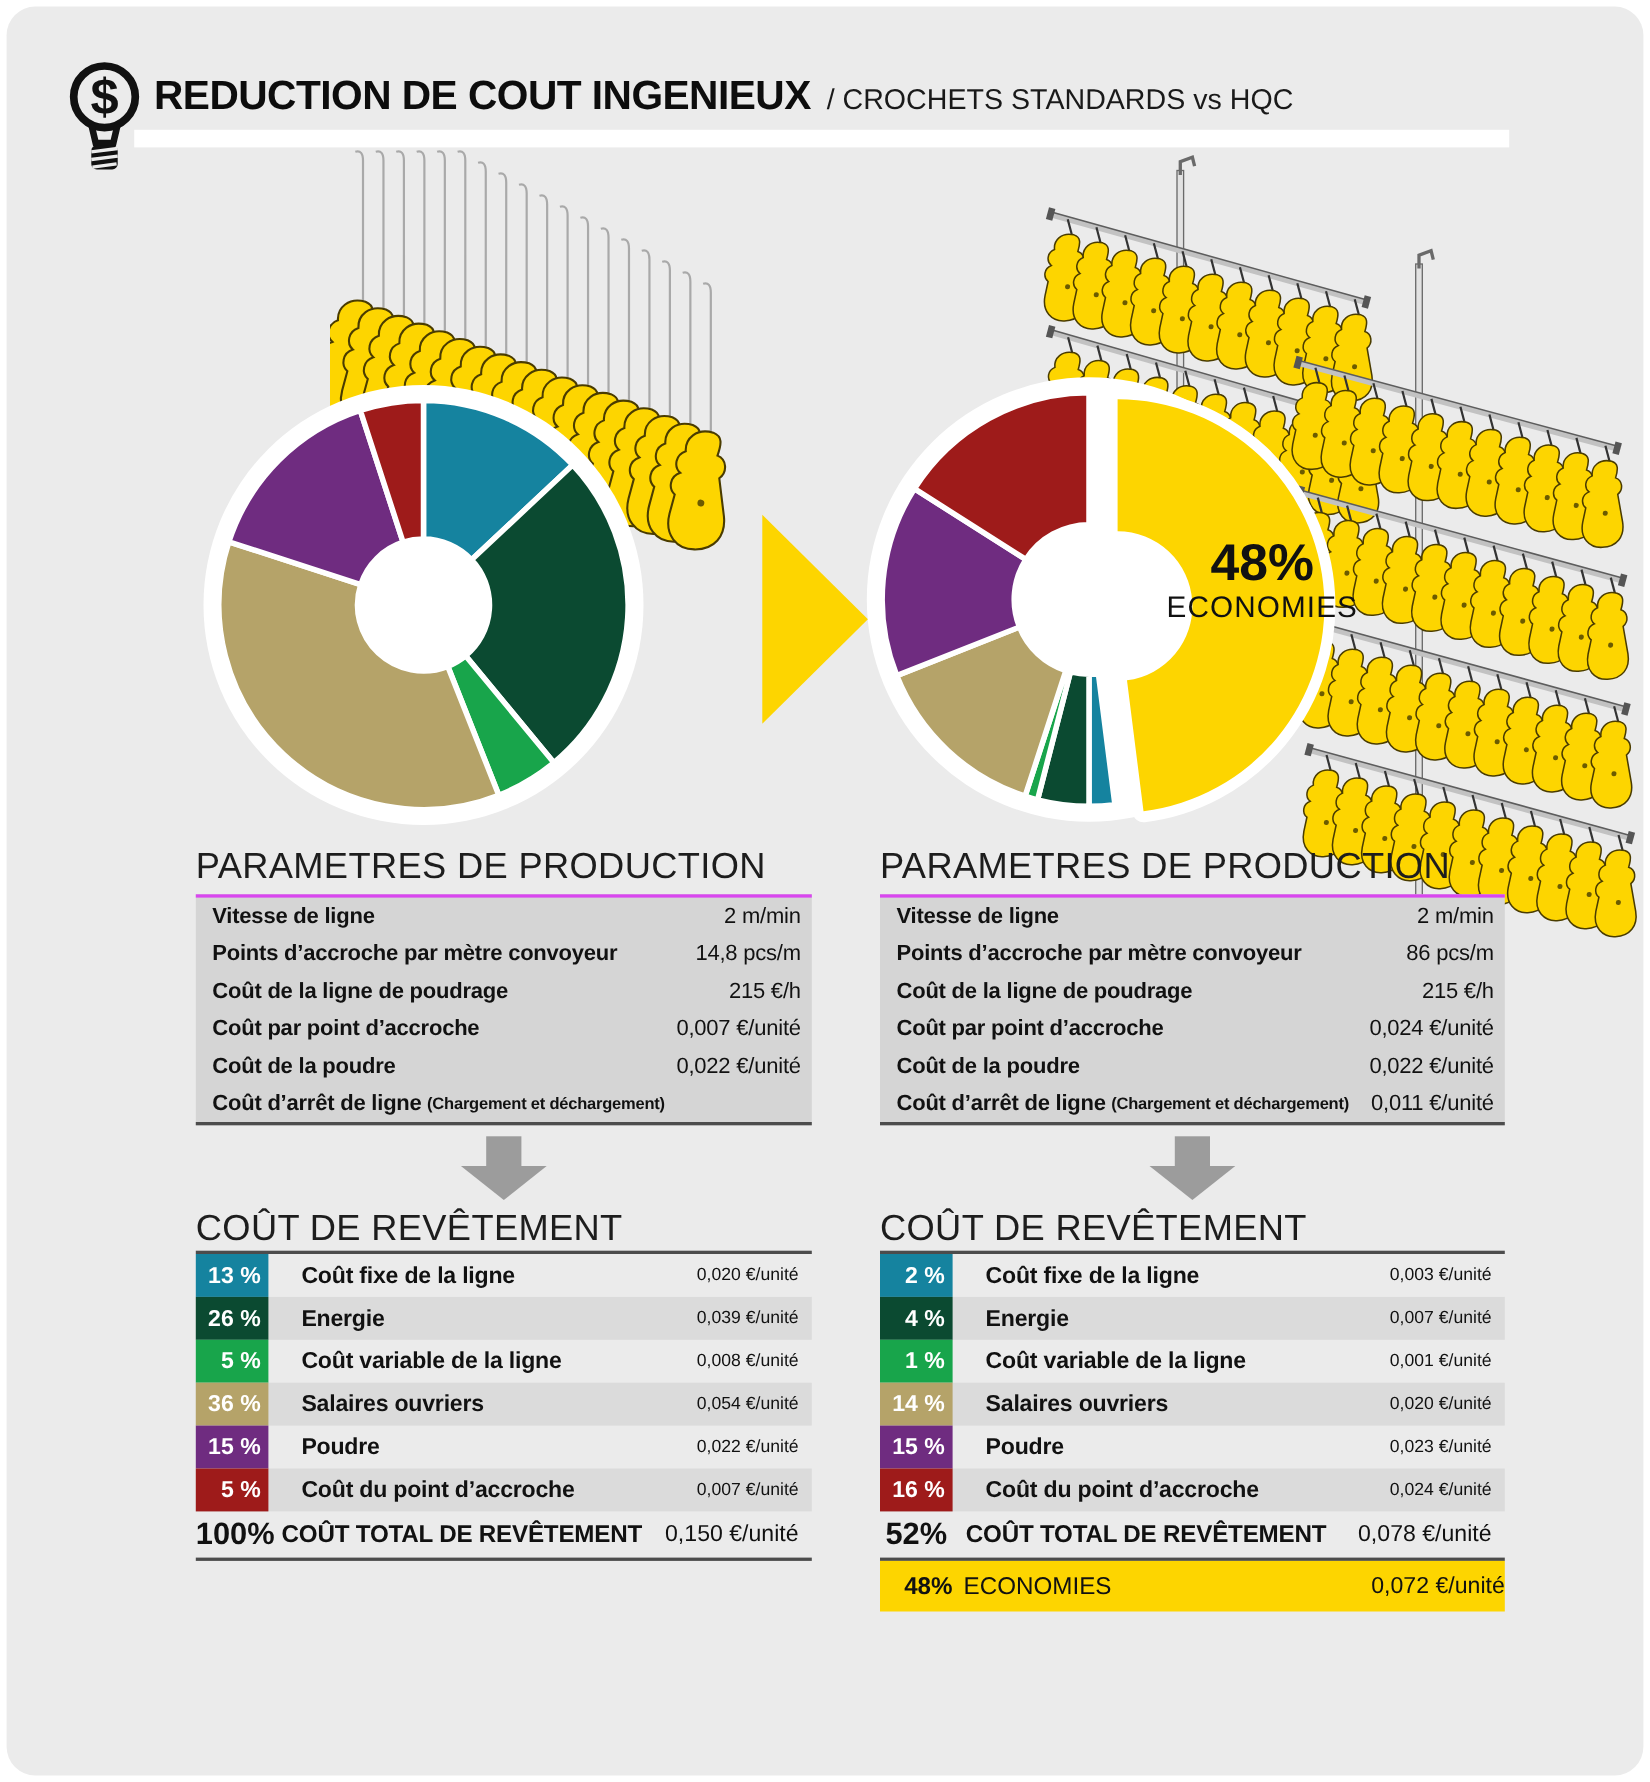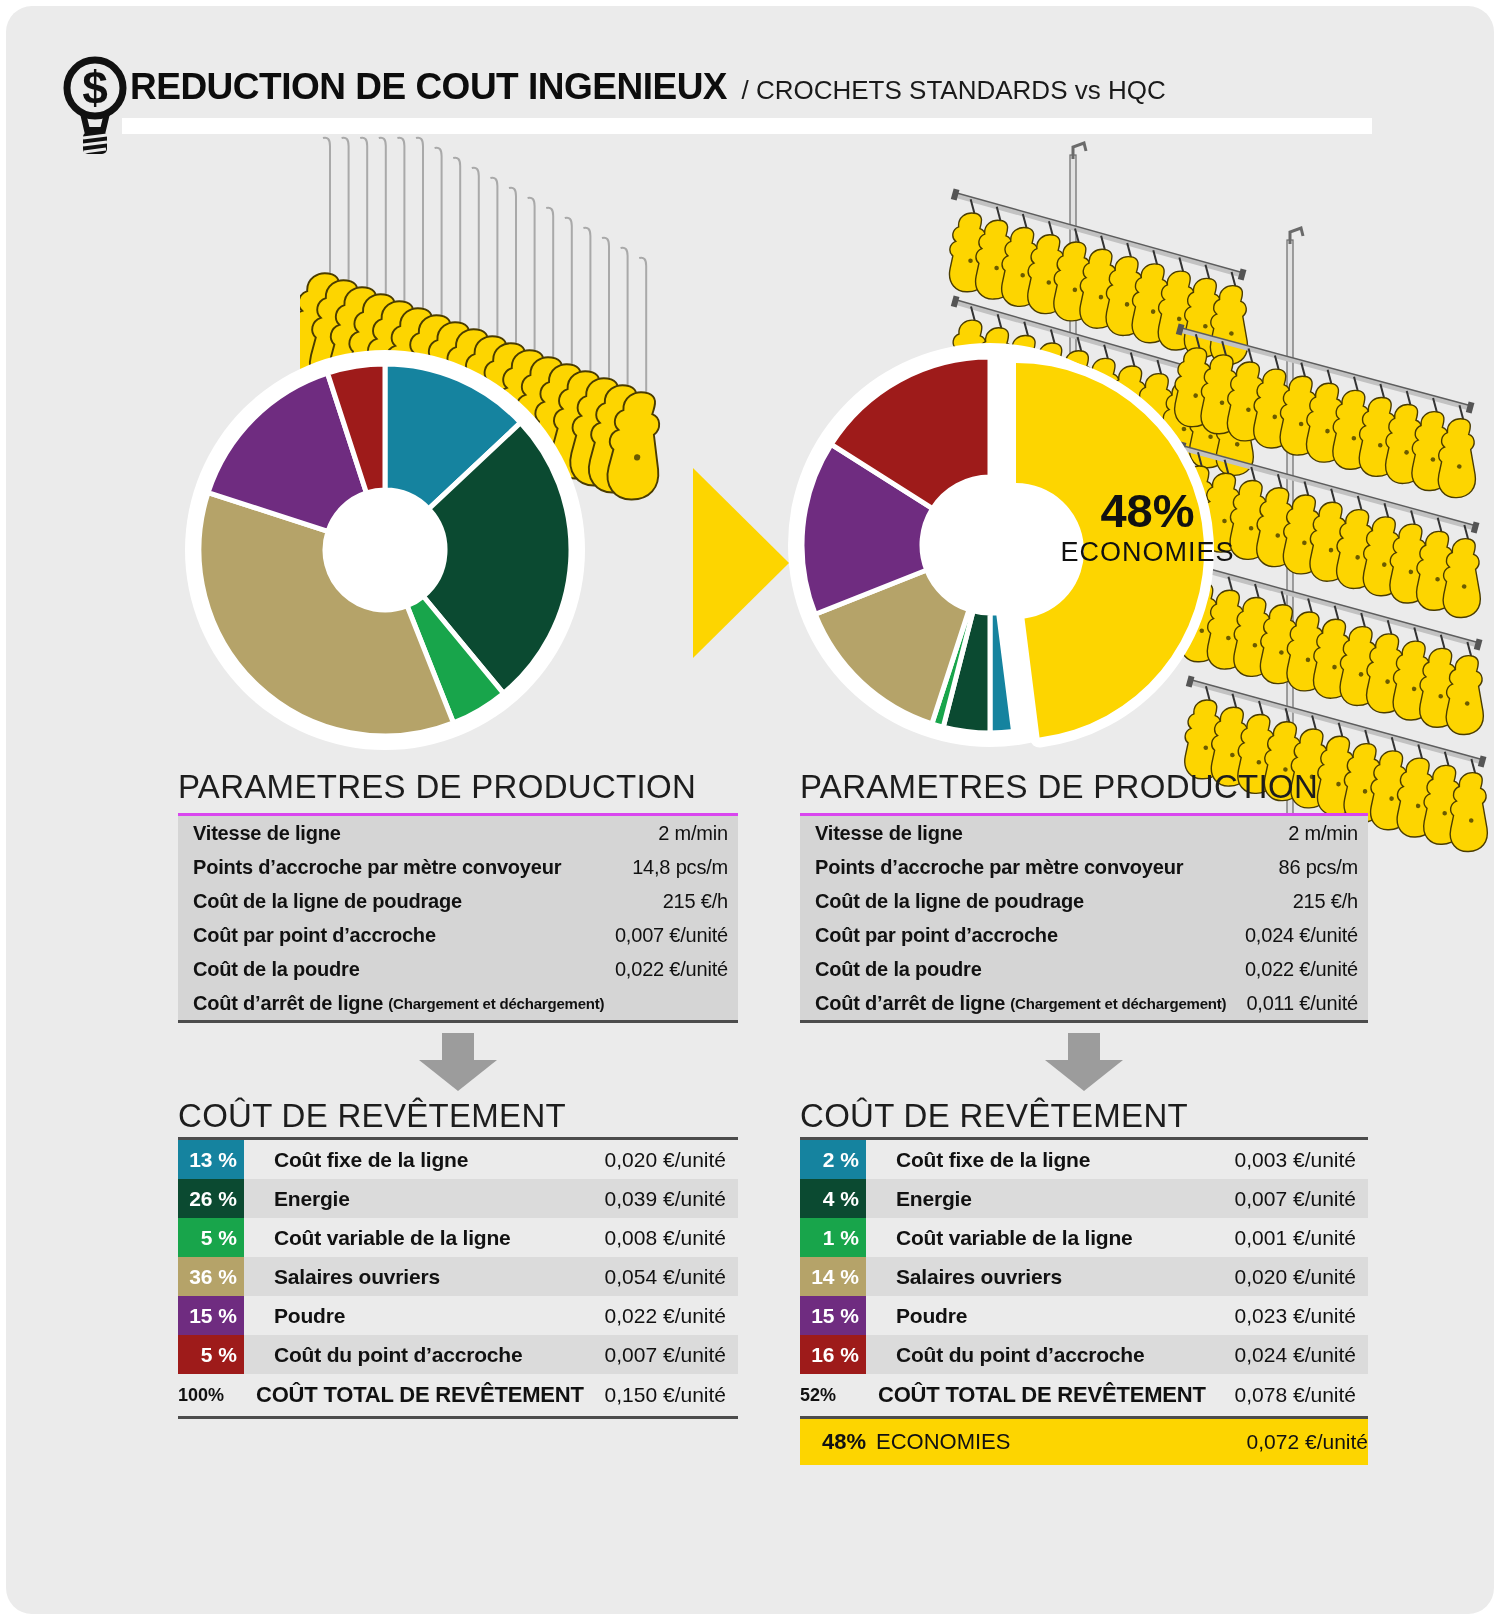--- a/index.html
+++ b/index.html
@@ -3,21 +3,21 @@
 <meta charset="utf-8">
 <style>
   html,body{margin:0;padding:0;background:#ffffff;}
   .canvas{position:relative;width:1500px;height:1620px;margin:0 auto;overflow:hidden;
           font-family:"Liberation Sans", sans-serif;color:#111;}
   .card{position:absolute;inset:6px;background:#ebebeb;border-radius:26px;}
   .abs{position:absolute;}
 
   
   .hdr-icon{left:56px;top:50px;}
-  .hdr-text{left:130px;top:66px;white-space:nowrap;}
+  .hdr-text{left:140px;top:66px;white-space:nowrap;}
   .hdr-title{font-size:37px;font-weight:800;letter-spacing:-0.5px;color:#0d0d0d;display:inline;}
   .hdr-sub{font-size:26px;font-weight:400;color:#1a1a1a;margin-left:10px;display:inline;}
   .hdr-bar{left:122px;top:118px;width:1250px;height:16px;background:#ffffff;}
 
   
   .transition-arrow{left:693px;top:468px;width:0;height:0;
     border-top:95px solid transparent;border-bottom:95px solid transparent;
     border-left:96px solid #fdd500;}
 
   
@@ -43,24 +43,24 @@
   .flow-head{width:0;height:0;border-left:39px solid transparent;border-right:39px solid transparent;
              border-top:31px solid #9c9c9c;}
 
   .cost-title{font-size:33px;font-weight:400;height:40px;margin:6px 0 0 0;color:#1d1d1d;letter-spacing:0.3px;}
   .ctable{border-top:3px solid #4c4c4c;}
   .crow{display:flex;align-items:center;height:39px;white-space:nowrap;}
   .crow.alt{background:#dbdbdb;}
   .badge{width:66px;align-self:stretch;display:flex;align-items:center;justify-content:flex-end;
          padding-right:7px;box-sizing:border-box;color:#fff;font-weight:700;font-size:21px;}
   .clabel{font-weight:700;font-size:21px;padding-left:30px;letter-spacing:-0.2px;}
-  .cvalue{font-size:21px;margin-left:auto;padding-right:12px;font-weight:400;}
+  .cvalue{font-size:16px;margin-left:auto;padding-right:12px;font-weight:400;}
 
   .trow{display:flex;align-items:center;height:42px;border-bottom:3px solid #4c4c4c;white-space:nowrap;}
-  .tpct{width:66px;text-align:left;font-weight:700;font-size:18px;box-sizing:border-box;}
+  .tpct{width:66px;text-align:center;font-weight:700;font-size:28px;box-sizing:border-box;}
   .tlabel{font-weight:700;font-size:22px;padding-left:12px;letter-spacing:-0.2px;}
   .tvalue{font-size:21px;margin-left:auto;padding-right:12px;font-weight:400;}
 
   .erow{display:flex;align-items:center;height:46px;background:#fdd500;white-space:nowrap;}
   .epct{width:66px;text-align:right;font-weight:700;font-size:22px;}
   .elabel{font-weight:400;font-size:22px;padding-left:10px;}
   .evalue{font-size:21px;margin-left:auto;font-weight:400;}
 </style>
 </head>
 <body>

